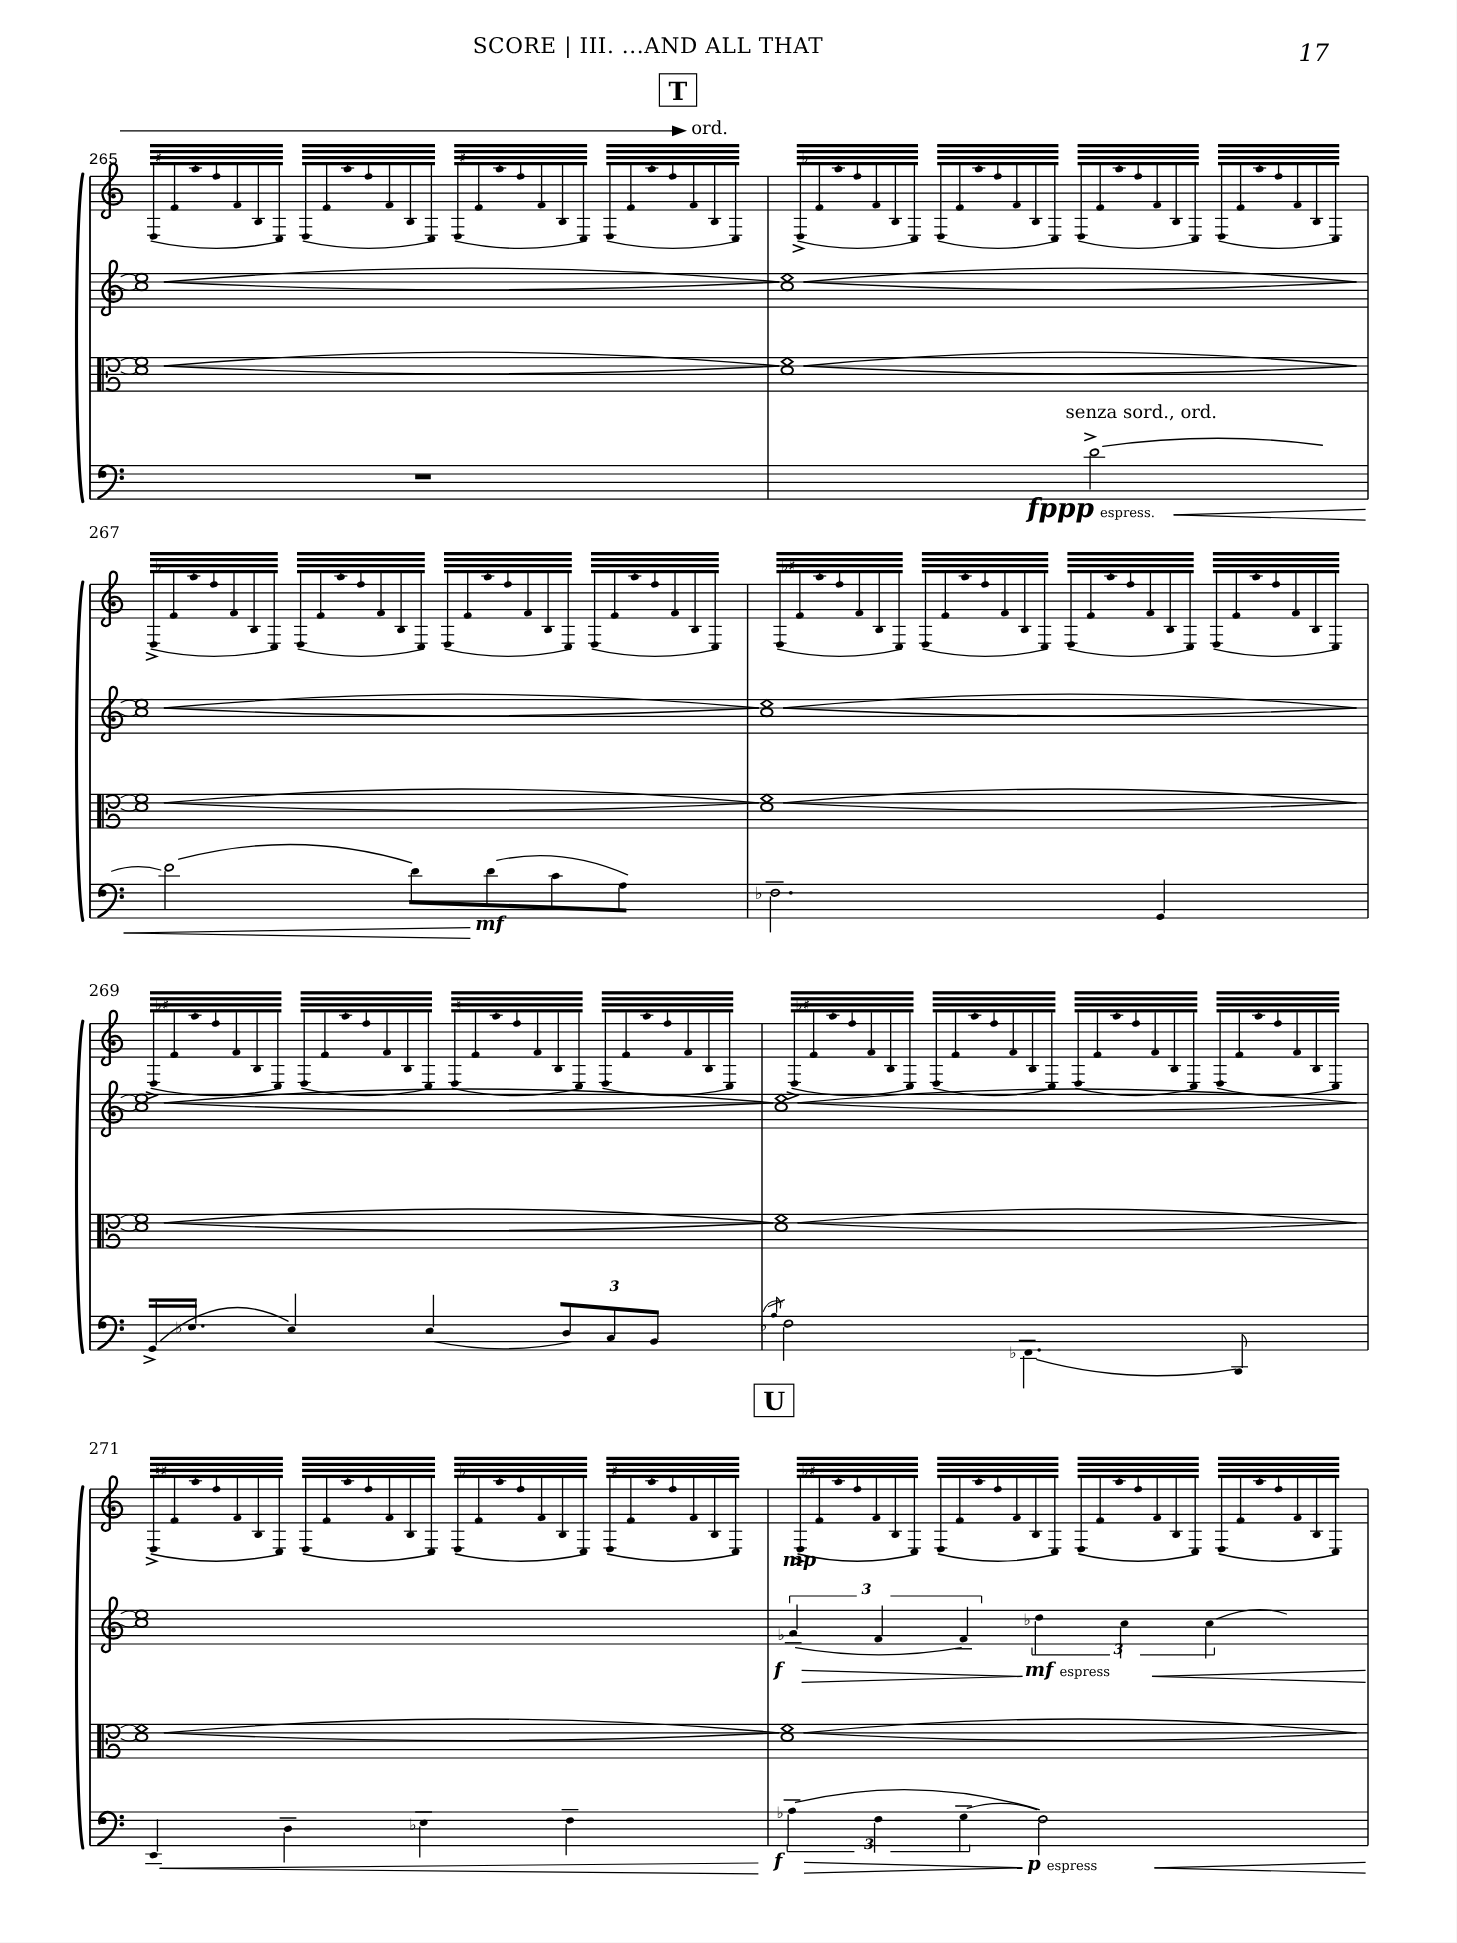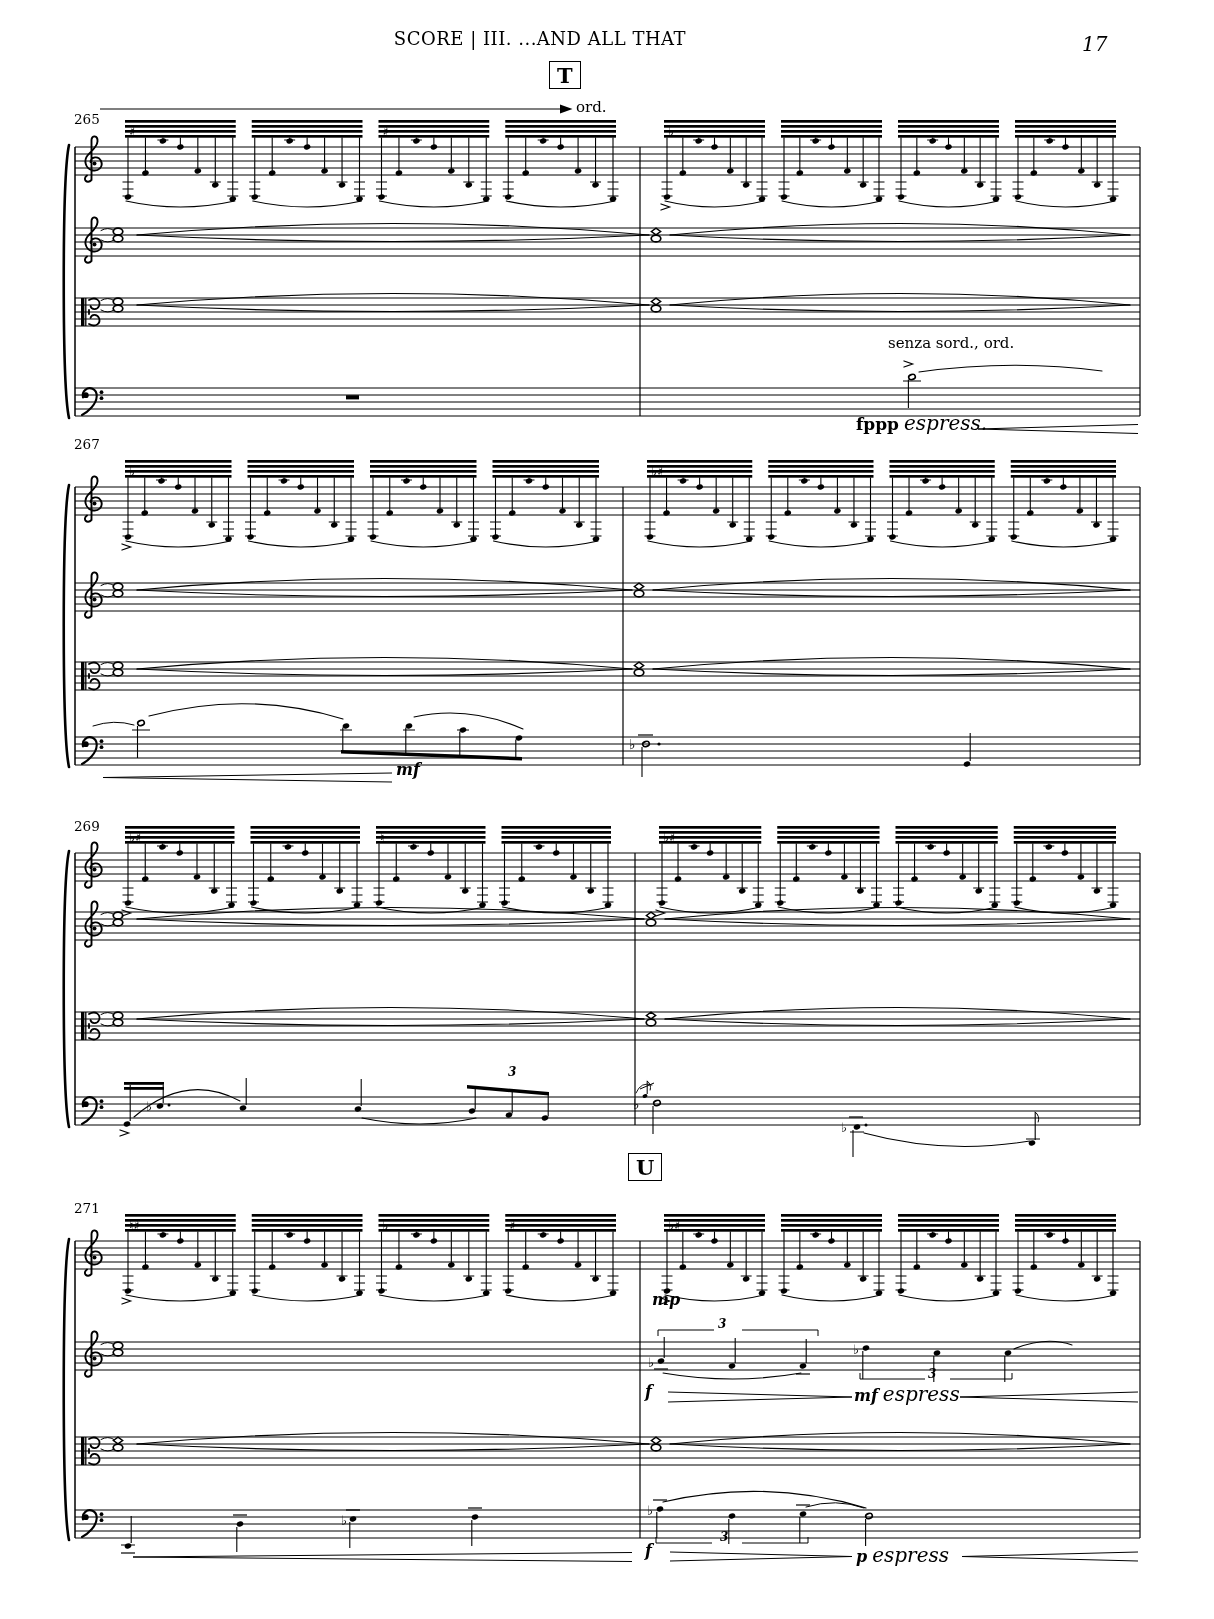--- a/index.html
+++ b/index.html
@@ -6,23 +6,23 @@
   .page{position:relative;width:1214px;height:1619px;background:#ffffff;
         font-family:"DejaVu Serif", serif;color:#000;overflow:hidden;}
   svg.score{position:absolute;left:0;top:0;}
   .t{position:absolute;white-space:nowrap;line-height:1;}
   .title{font-size:18px;letter-spacing:.5px;text-align:center;}
   .pagenum{font-size:20px;font-style:italic;}
   .rehearsal{border:1.6px solid #000;padding:3px 7px 2px 7px;font-weight:bold;
              font-size:21px;background:#fff;}
   .mnum{font-size:13.5px;}
   .plain{font-size:15px;}
-  .dyn{font-weight:bold;font-size:17px;}
+  .dyn{font-style:italic;font-weight:bold;font-size:22px;}
   .dyn-sm{font-style:italic;font-weight:bold;font-size:16px;}
-  .espr{font-style:italic;font-size:20px;font-weight:normal;margin-left:5px;}
+  .espr{font-size:11px;font-weight:normal;margin-left:5px;}
   .tri{font-style:italic;font-weight:bold;font-size:12px;}
   .row{display:inline-flex;align-items:baseline;}
 </style>
 </head>
 <body>
 
 <div class="page">
 
   <svg class="score" id="score-svg" width="1214" height="1619">
       <line x1="100" y1="109" x2="560" y2="109" stroke="#000" stroke-width="1.1"></line>
@@ -1341,21 +1341,21 @@
     </svg>
 
   <div class="t title" style="left:260px;top:30px;width:560px;">SCORE | III. ...AND ALL THAT</div>
   <div class="t pagenum" style="left:1082px;top:34px;">17</div>
 
   <div class="t rehearsal" style="left:549px;top:61px;">T</div>
   <div class="t rehearsal" style="left:628px;top:1153px;">U</div>
 
   <div class="t plain" style="left:576px;top:100px;">ord.</div>
 
-  <div class="t mnum" style="left:74px;top:113px;">265</div>
+  <div class="t mnum" style="left:74px;top:128px;font-family:Liberation Mono, monospace;">265</div>
   <div class="t mnum" style="left:74px;top:438px;">267</div>
   <div class="t mnum" style="left:74px;top:820px;">269</div>
   <div class="t mnum" style="left:74px;top:1202px;">271</div>
 
   <div class="t plain" style="left:888px;top:336px;">senza sord., ord.</div>
   <div class="t row" style="left:856px;top:413px;">
     <span class="dyn">fppp</span>
     <span class="espr">espress.</span>
   </div>
 

